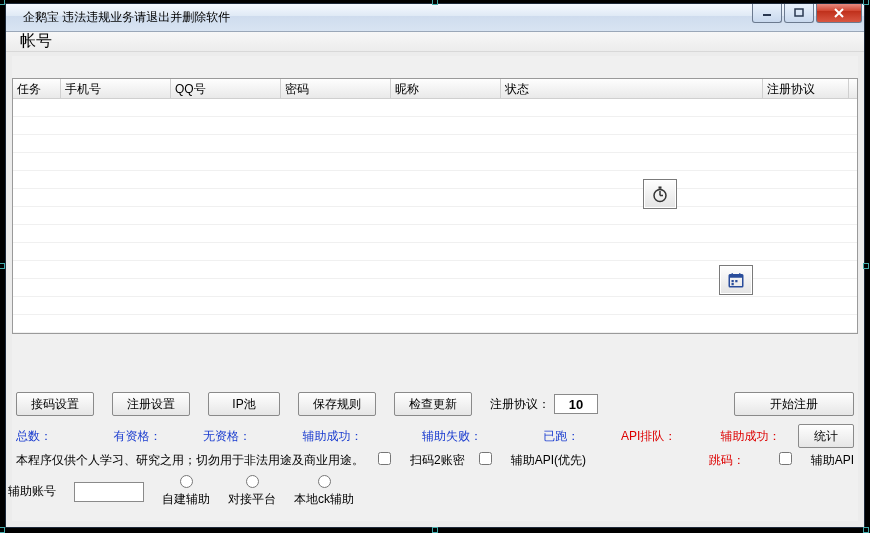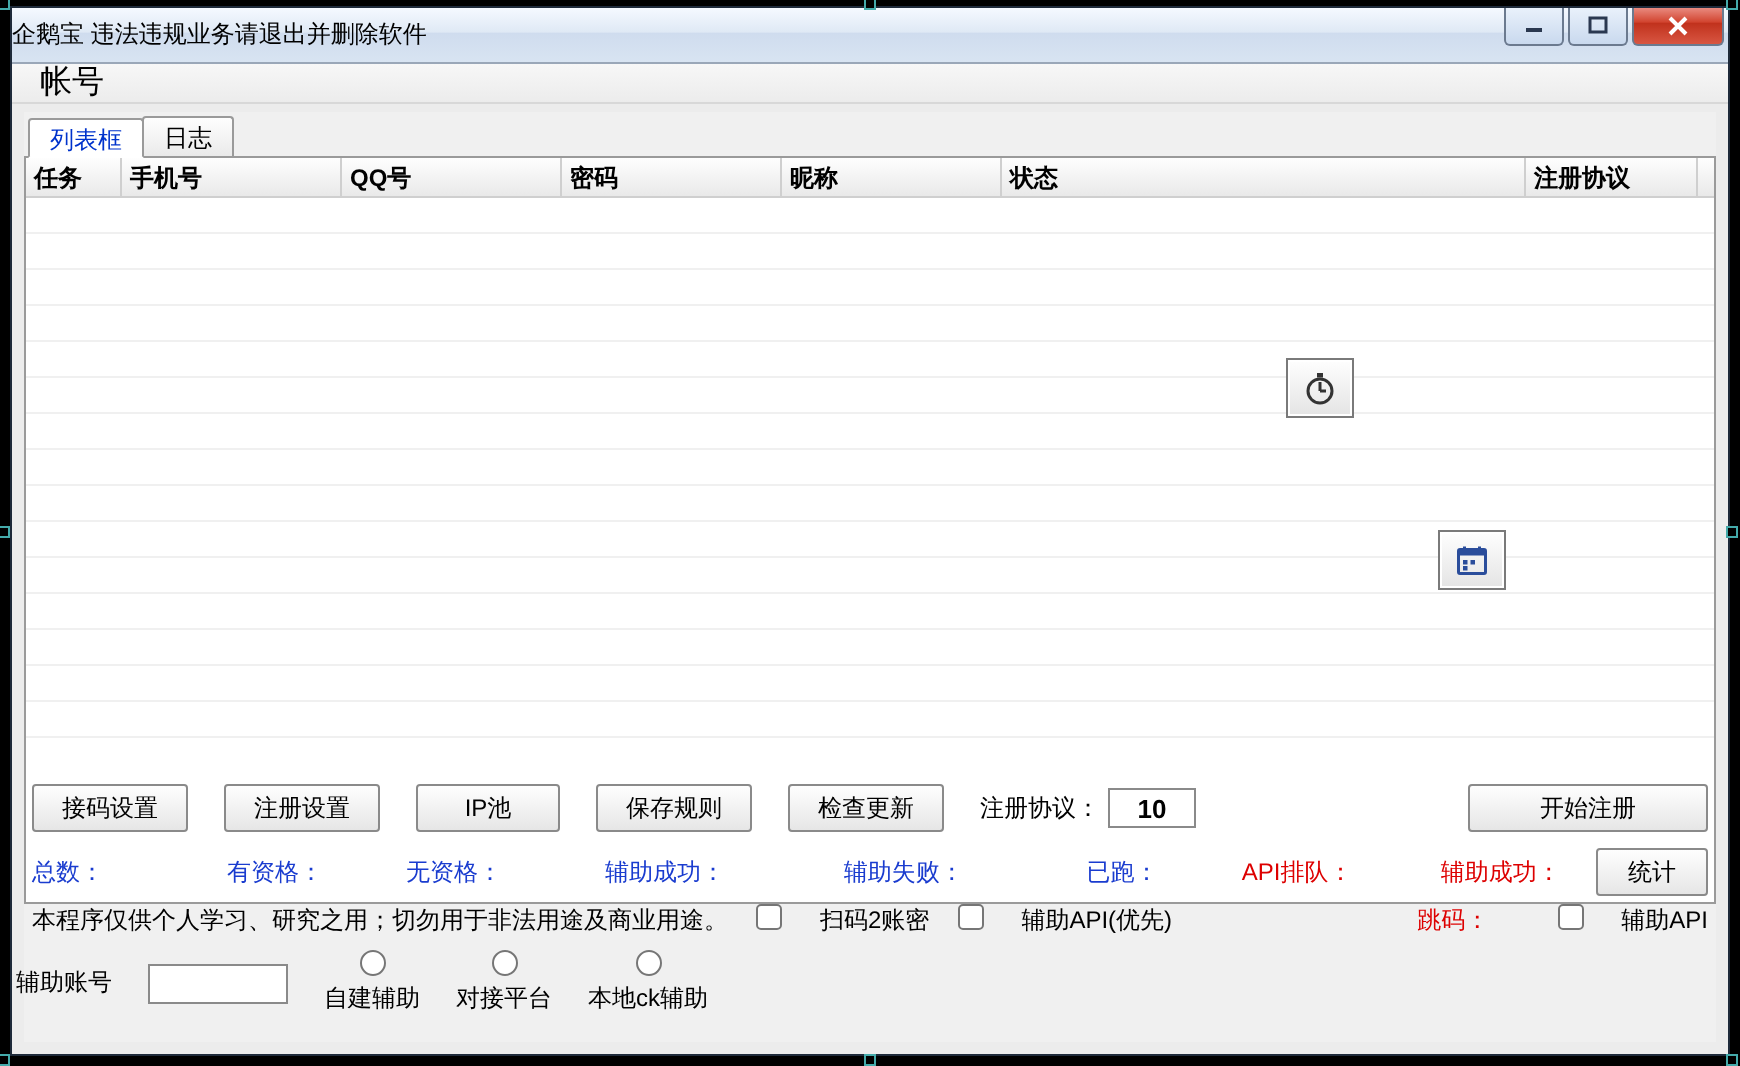--- a/index.html
+++ b/index.html
@@ -34,21 +34,21 @@
     background: #ececec;
     border: 1px solid #1e2a3a;
   }
 
   .titlebar {
     height: 28px;
     background: linear-gradient(to bottom, #f5f9ff 0%, #dfe9f5 45%, #cfdcee 46%, #d8e4f2 100%);
     border-bottom: 1px solid #9aa7b8;
     display: flex;
     align-items: center;
-    padding: 0 4px 0 0;
+    padding: 0 4px 0 17px;
     position: relative;
   }
   .titlebar .title-text {
     font-size: 12px;
     color: #000;
     white-space: nowrap;
   }
   .win-controls {
     position: absolute;
     right: 2px; top: 0;
@@ -124,23 +124,22 @@
     top: 1px;
     z-index: 2;
   }
 
   .tabpanel {
     border: 1px solid #9a9a9a;
     background: #b91c1c;
     position: absolute;
     left: 0; right: 0;
     top: 22px;
-    height: 374px;
+    height: 256px;
     overflow: hidden;
-    font-weight: bold;
   }
 
   .grid {
     width: 100%;
     height: 100%;
     position: relative;
     background: #fff;
   }
   .grid-header {
     display: flex;
@@ -298,24 +297,20 @@
       </div>
     </div>
   </div>
 
   <div class="menubar">
     <div class="menu-item">帐号</div>
   </div>
 
   <div class="client">
 
-    <div class="tabstrip">
-      <div class="tab active">列表框</div>
-      <div class="tab">日志</div>
-    </div>
 
     <div class="tabpanel">
       <div class="grid">
         <div class="grid-header">
           <div class="gh-cell" style="width:48px">任务</div>
           <div class="gh-cell" style="width:110px">手机号</div>
           <div class="gh-cell" style="width:110px">QQ号</div>
           <div class="gh-cell" style="width:110px">密码</div>
           <div class="gh-cell" style="width:110px">昵称</div>
           <div class="gh-cell" style="width:262px">状态</div>

